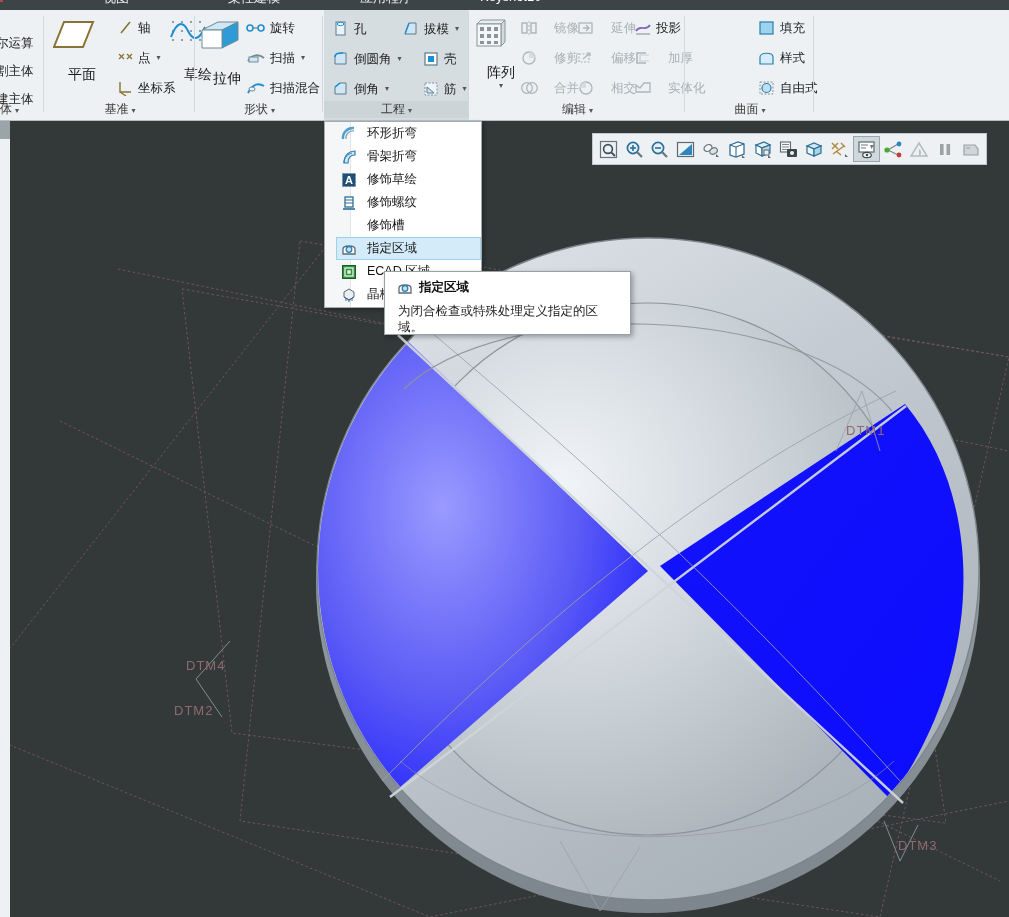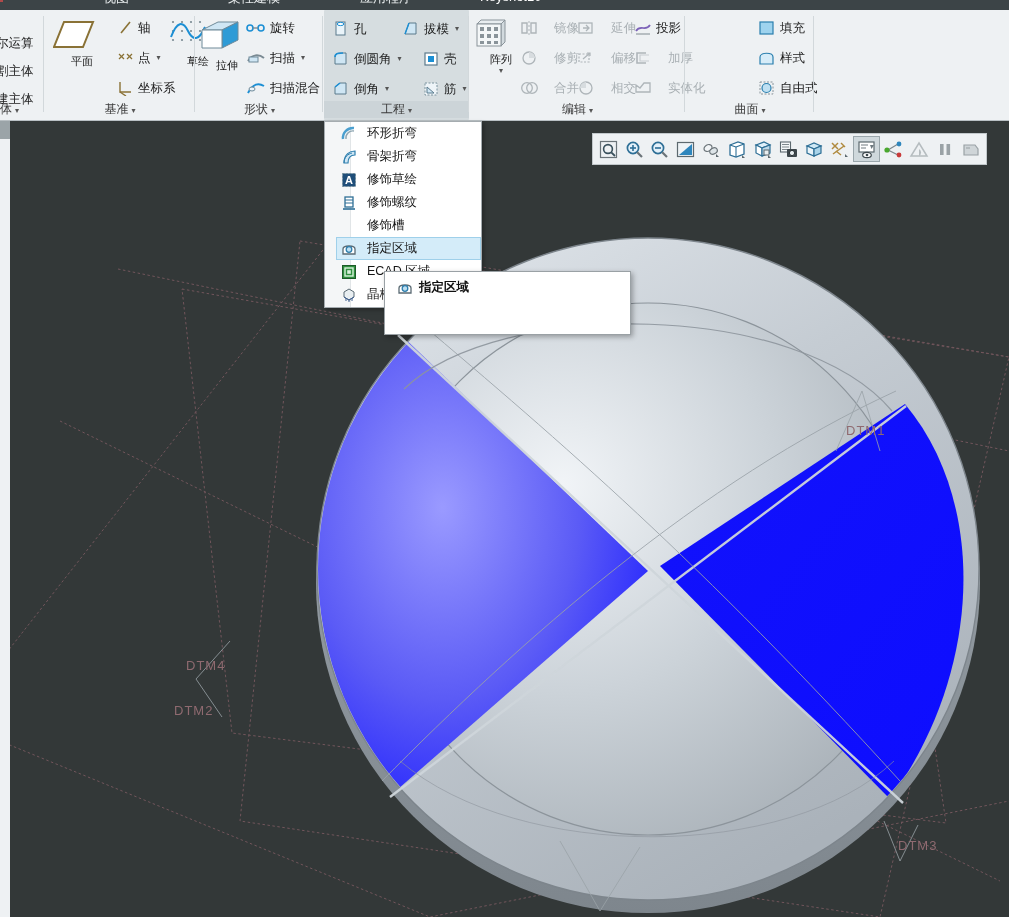--- a/index.html
+++ b/index.html
@@ -40,21 +40,21 @@
   .rgroup.active .glabel{background:#ccd4d8;}
 
   
   .item{position:absolute;white-space:nowrap;font-size:12.5px;color:#1b1b1b;
         display:flex;align-items:center;gap:4px;line-height:14px;}
   .item.dim{color:#a9b0b4;gap:16px;}
   .item .lbl{display:inline-block;}
   .item .car{font-size:8px;color:#555;margin-left:2px;}
   .bigitem{position:absolute;width:58px;text-align:center;}
   .bigitem .bico{display:block;margin:0 auto;}
-  .bigitem .blbl{display:block;margin-top:2px;font-size:11px;}
+  .bigitem .blbl{display:block;margin-top:14px;font-size:14px;}
   .bigitem .bcar{display:block;font-size:8px;color:#555;line-height:7px;}
 
   
   .leftclip{position:absolute;left:0;top:15px;width:44px;height:96px;}
   .leftclip .ci{position:absolute;left:-4px;font-size:12.5px;color:#1b1b1b;white-space:nowrap;}
 
   
   .menu{
     position:absolute;left:324px;top:121px;width:145px;height:185px;
     background:#ffffff;border:1px solid #a5acb0;
@@ -785,15 +785,16 @@
   <div class="tooltip">
     <div class="thead">
       <span>
         <svg width="16" height="16" viewBox="0 0 16 16">
             <path d="M2 13 L2 8 C2 4, 14 4, 14 8 L14 13 Z" fill="#ffffff" stroke="#5b6b74" stroke-width="1.3"></path>
             <circle cx="8" cy="8.5" r="2.8" fill="#bfe0f2" stroke="#2e7fae" stroke-width="1.3"></circle>
           </svg>
       </span>
       <span class="ttitle">指定区域</span>
     </div>
+    <div class="tbody">为闭合检查或特殊处理定义指定的区域。</div>
   </div>
 
 </div>
 
 </body></html>

